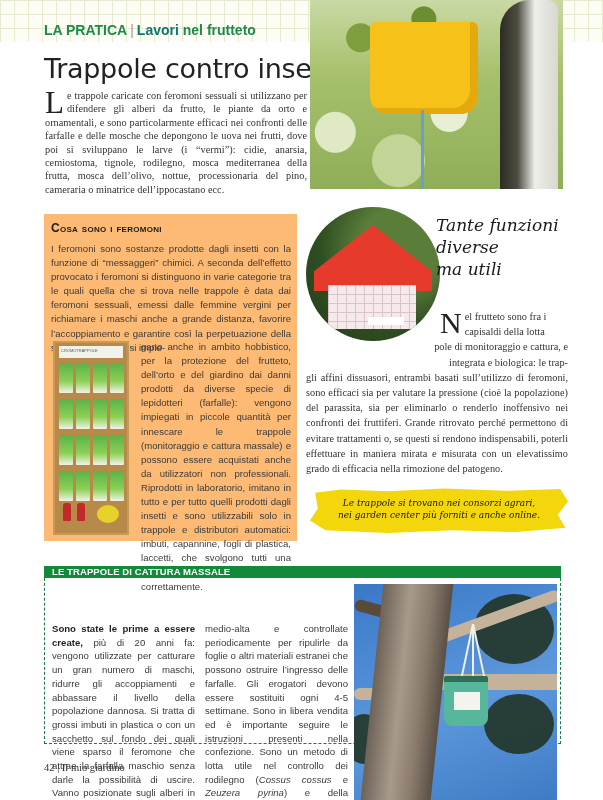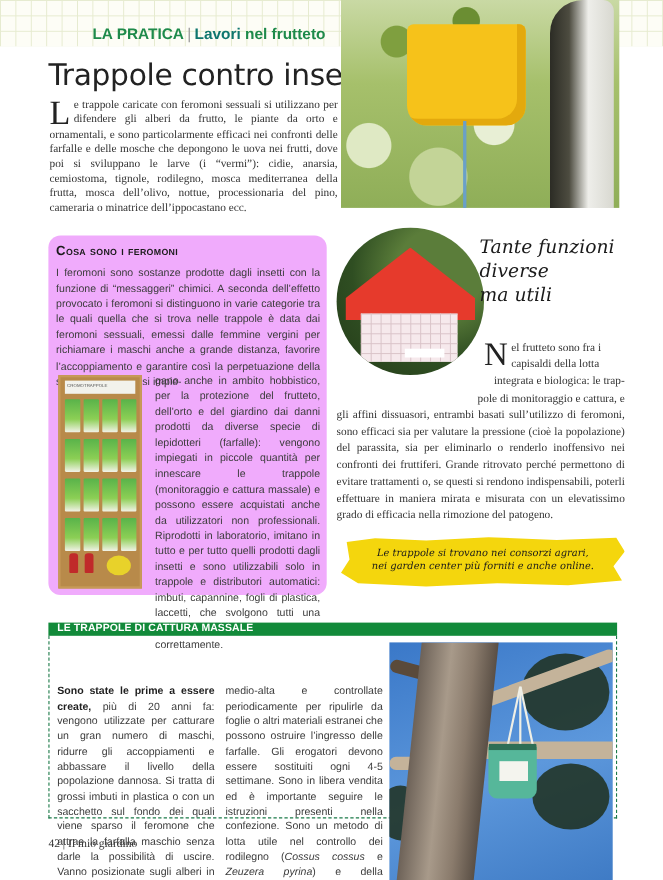--- a/index.html
+++ b/index.html
@@ -13,21 +13,21 @@
     background-image:
       linear-gradient(to right, #e6ebcf 1px, transparent 1px),
       linear-gradient(to bottom, #e6ebcf 1px, transparent 1px);
     background-size: 14px 14px;
   }
 
   .section-tag {
     position: absolute; left: 44px; top: 22px; font-size: 14px; font-weight: bold;
     font-family: "Liberation Sans", sans-serif; white-space: nowrap;
   }
-  .section-tag .tag-main { color: #1e8a4a; padding-left: 40px; }
+  .section-tag .tag-main { color: #1e8a4a; }
   .section-tag .tag-sep { color: #999; font-weight: normal; margin: 0 3px; }
   .section-tag .tag-sub1 { color: #0f766e; }
   .section-tag .tag-sub2 { color: #1e8a4a; }
 
   .page-title {
     position: absolute; left: 44px; top: 53px; font-size: 27px; font-weight: normal;
     color: #222; font-family: "DejaVu Sans", sans-serif; letter-spacing: -0.3px;
   }
 
   .intro {
@@ -64,22 +64,21 @@
     background: #f6c21a; border-radius: 6px 6px 18px 18px;
     box-shadow: inset -8px -6px 0 #e3a90d;
   }
   .photo-top .trap-wire {
     position: absolute; left: 111px; top: 110px; width: 3px; height: 79px; background: #6aa0c8;
   }
 
   
   .box-feromoni {
     position: absolute; left: 44px; top: 214px; width: 253px; height: 327px;
-    background: #f0abfc;
-    border-radius: 11px;
+    background: #fdba74;
   }
   .box-feromoni .box-title {
     position: absolute; left: 7px; top: 7px; font-size: 12px; font-weight: bold; color: #1a1a1a;
     font-variant: small-caps; letter-spacing: 0.3px;
   }
   .box-feromoni .box-text-top {
     position: absolute; left: 7px; top: 28px; width: 240px;
     font-size: 9.6px; line-height: 14.1px; color: #3b3b3b; text-align: justify;
   }
   .box-feromoni .box-text-side {
@@ -253,22 +252,22 @@
 </div>
 
 <div class="handwritten-title">
   <div>Tante funzioni</div>
   <div>diverse</div>
   <div>ma utili</div>
 </div>
 
 <div class="right-text">
   <span class="indent-line"><span class="dropcap2">N</span><span>el frutteto sono fra i</span><br><span>capisaldi della lotta</span></span>
+  <span style="display:block;padding-left:92px;text-align:right">pole di monitoraggio e cattura, e</span>
   <span style="display:block;padding-left:66px;text-align:right">integrata e biologica: le trap-</span>
-  <span style="display:block;padding-left:92px;text-align:right">pole di monitoraggio e cattura, e</span>
   <span style="display:block">gli affini dissuasori, entrambi basati sull’utilizzo di feromoni, sono efficaci sia per valutare la pressione (cioè la popolazione) del parassita, sia per eliminarlo o renderlo inoffensivo nei confronti dei fruttiferi. Grande ritrovato perché permettono di evitare trattamenti o, se questi si rendono indispensabili, poterli effettuare in maniera mirata e misurata con un elevatissimo grado di efficacia nella rimozione del patogeno.</span>
 </div>
 
 <div class="brush"></div>
 <div class="brush-text">
   <div>Le trappole si trovano nei consorzi agrari,</div>
   <div>nei garden center più forniti e anche online.</div>
 </div>
 
 <div class="massale-bar"></div>

